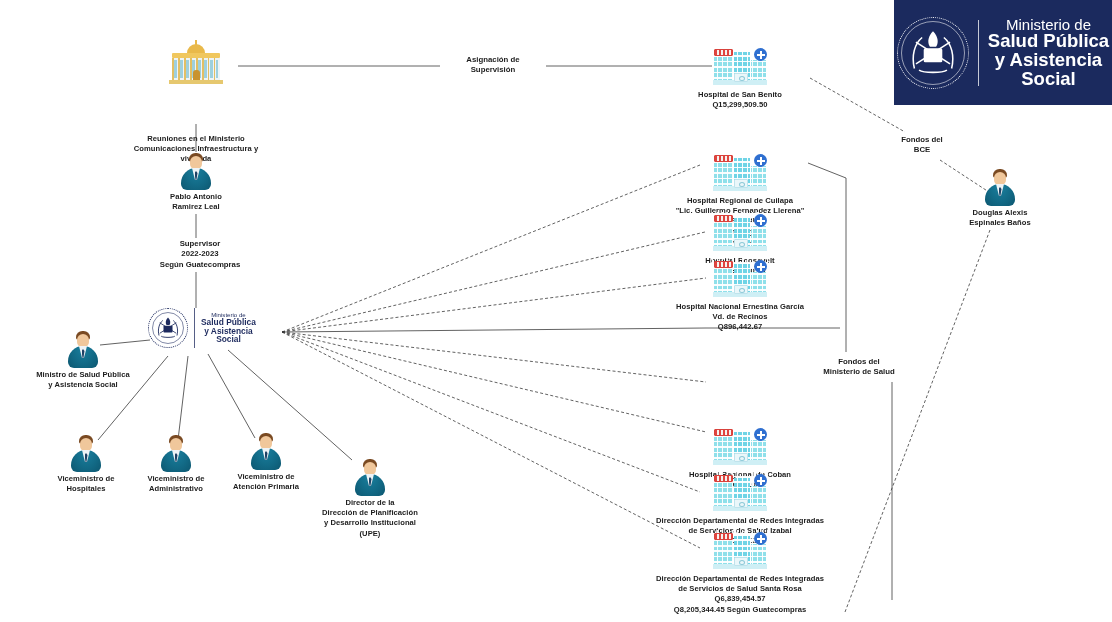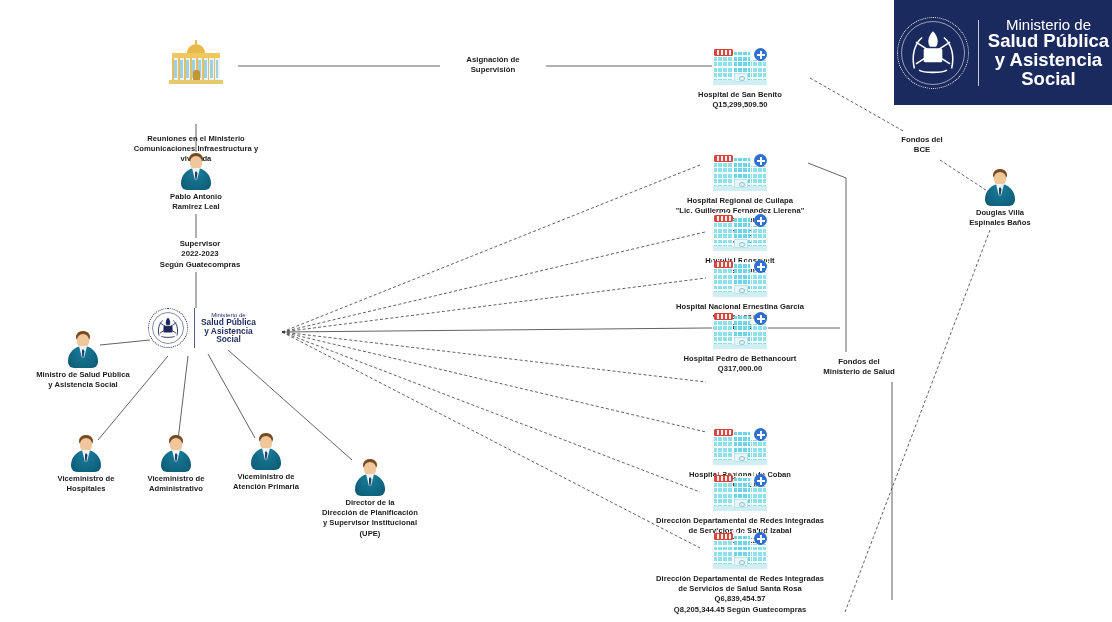--- a/index.html
+++ b/index.html
@@ -234,21 +234,21 @@
   </div>
 
   <div class="node" style="left:983px;top:168px;width:34px;">
     <div class="person">
       <div class="hair"></div>
         <div class="head"></div>
         <div class="body"></div>
       <div class="shirt"></div>
         <div class="tie"></div>
     </div>
-    <div class="caption" style="width:124px;margin-left:-45px;">Douglas Villa
+    <div class="caption" style="width:124px;margin-left:-45px;">Douglas Alexis
 Espinales Baños</div>
   </div>
 
   <div class="node" style="left:66px;top:330px;width:34px;">
     <div class="person">
       <div class="hair"></div>
         <div class="head"></div>
         <div class="body"></div>
       <div class="shirt"></div>
         <div class="tie"></div>
@@ -296,21 +296,21 @@
   <div class="node" style="left:353px;top:458px;width:34px;">
     <div class="person">
       <div class="hair"></div>
         <div class="head"></div>
         <div class="body"></div>
       <div class="shirt"></div>
         <div class="tie"></div>
     </div>
     <div class="caption" style="width:160px;margin-left:-63px;">Director de la
 Dirección de Planificación
-y Supervisor Institucional
+y Desarrollo Institucional
 (UPE)</div>
   </div>
 
   <div class="node" style="left:712px;top:46px;width:56px;">
     <div class="hosp">
       <div class="blkA"></div>
         <div class="blkB"></div>
         <div class="blkC"></div>
       <div class="grid"></div>
         <div class="awn"></div>
@@ -364,34 +364,20 @@
         <div class="awn"></div>
         <div class="base"></div>
       <div class="door"></div>
         <div class="cross"></div>
     </div>
     <div class="caption" style="width:180px;margin-left:-62px;">Hospital Nacional Ernestina García
 Vd. de Recinos
 Q896,442.67</div>
   </div>
 
-  <div class="node" style="left:712px;top:310px;width:56px;">
-    <div class="hosp">
-      <div class="blkA"></div>
-        <div class="blkB"></div>
-        <div class="blkC"></div>
-      <div class="grid"></div>
-        <div class="awn"></div>
-        <div class="base"></div>
-      <div class="door"></div>
-        <div class="cross"></div>
-    </div>
-    <div class="caption" style="width:176px;margin-left:-60px;">Hospital Pedro de Bethancourt
-Q317,000.00</div>
-  </div>
 
 
   <div class="node" style="left:712px;top:426px;width:56px;">
     <div class="hosp">
       <div class="blkA"></div>
         <div class="blkB"></div>
         <div class="blkC"></div>
       <div class="grid"></div>
         <div class="awn"></div>
         <div class="base"></div>

